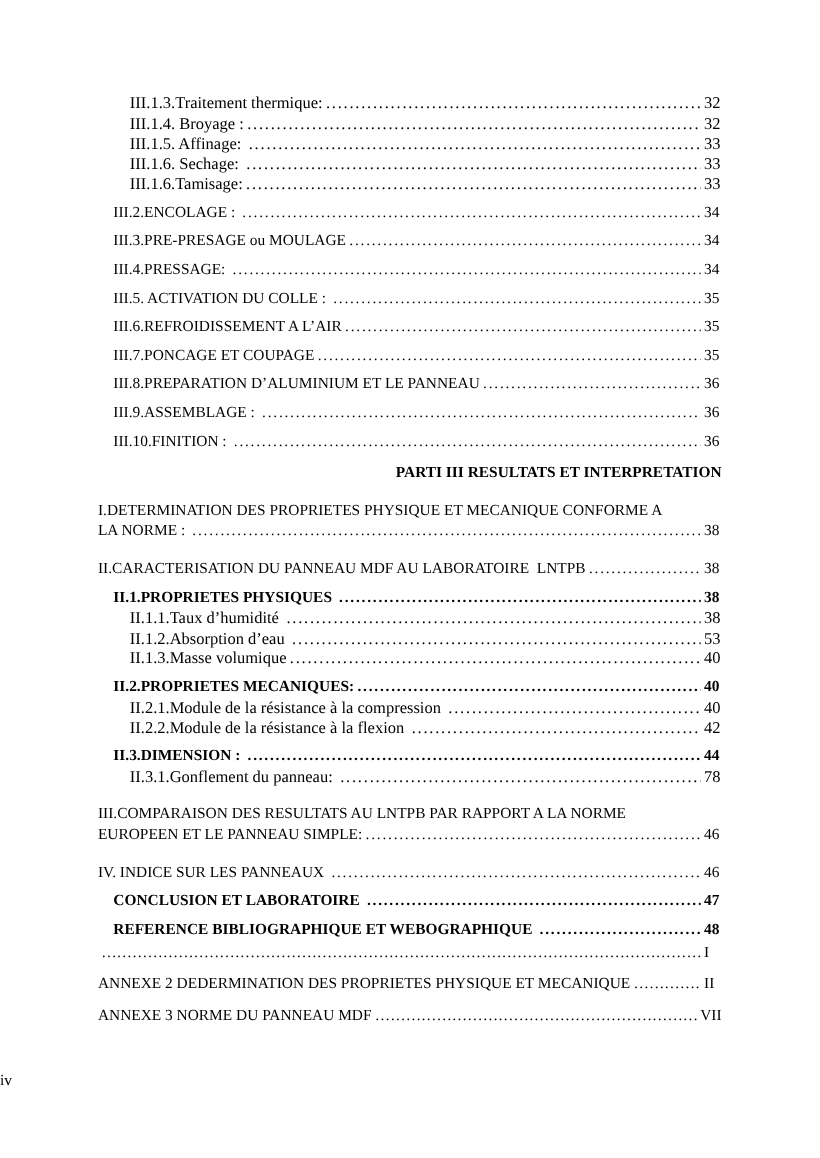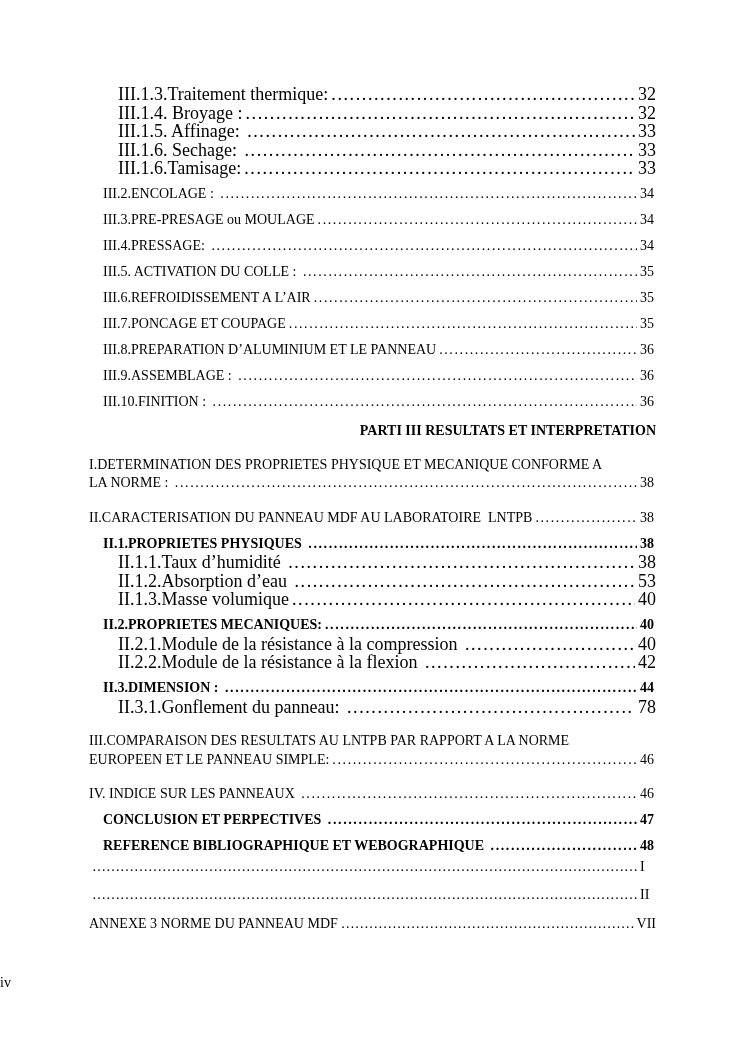--- a/index.html
+++ b/index.html
@@ -16,21 +16,21 @@
     background: #fff;
     padding: 85px 89px 0 89px;
     overflow: hidden;
   }
   .entry {
     font-size: 14px;
     line-height: 18.5px;
   }
   .entry.lv0 { margin-top: 16px; padding-left: 0; }
   .entry.lv1 { margin-top: 7.5px; padding-left: 14px; }
-  .entry.lv2 { margin-top: 0; padding-left: 29px; font-size: 18px; }
+  .entry.lv2 { margin-top: 0; padding-left: 29px; font-size: 15px; }
   .entry.annexe { margin-top: 10px; }
   .entry.tight { margin-top: 2px; }
   .entry.bold { font-weight: bold; }
   .heading {
     font-weight: bold;
     text-align: right;
     font-size: 14px;
     line-height: 19px;
     margin: 9px 0 14px 0;
   }
@@ -258,40 +258,41 @@
       </div>
       <div class="entry lv0">
         <div class="lastline">
           <span class="label">IV. INDICE SUR LES PANNEAUX </span>
           <span class="leader"></span>
           <span class="pgnum">46</span>
         </div>
       </div>
       <div class="entry lv1 bold">
         <div class="lastline">
-          <span class="label">CONCLUSION ET PERPECTIVES </span>
+          <span class="label">CONCLUSION ET LABORATOIRE </span>
           <span class="leader"></span>
           <span class="pgnum">47</span>
         </div>
       </div>
       <div class="entry lv1 bold">
         <div class="lastline">
           <span class="label">REFERENCE BIBLIOGRAPHIQUE ET WEBOGRAPHIQUE </span>
           <span class="leader"></span>
           <span class="pgnum">48</span>
         </div>
       </div>
       <div class="entry lv0 annexe tight">
         <div class="lastline">
           <span class="leader ell"></span>
           <span class="pgnum">I</span>
         </div>
       </div>
       <div class="entry lv0 annexe">
         <div class="lastline">
+          <span class="label">ANNEXE 2 DEDERMINATION DES PROPRIETES PHYSIQUE ET MECANIQUE</span>
           <span class="leader ell"></span>
           <span class="pgnum">II</span>
         </div>
       </div>
       <div class="entry lv0 annexe">
         <div class="lastline">
           <span class="label">ANNEXE 3 NORME DU PANNEAU MDF</span>
           <span class="leader ell"></span>
           <span class="pgnum">VII</span>
         </div>

